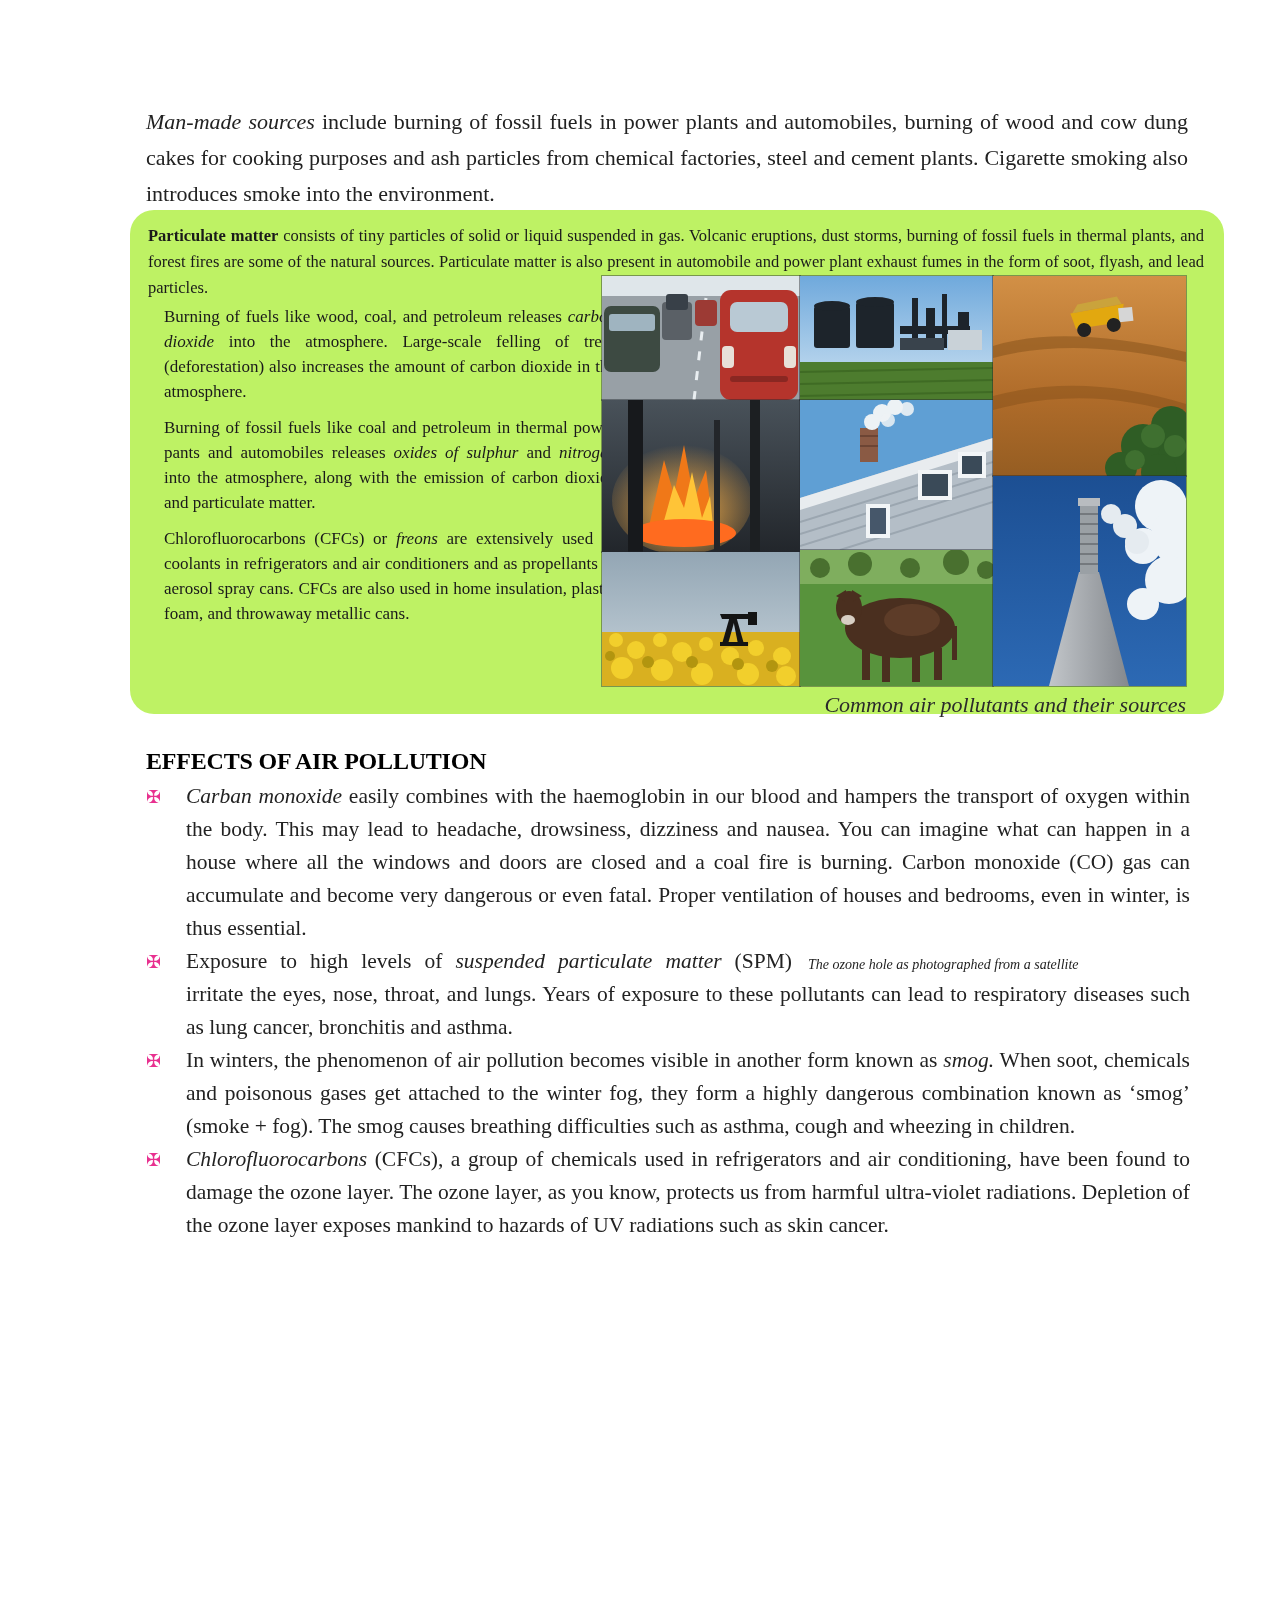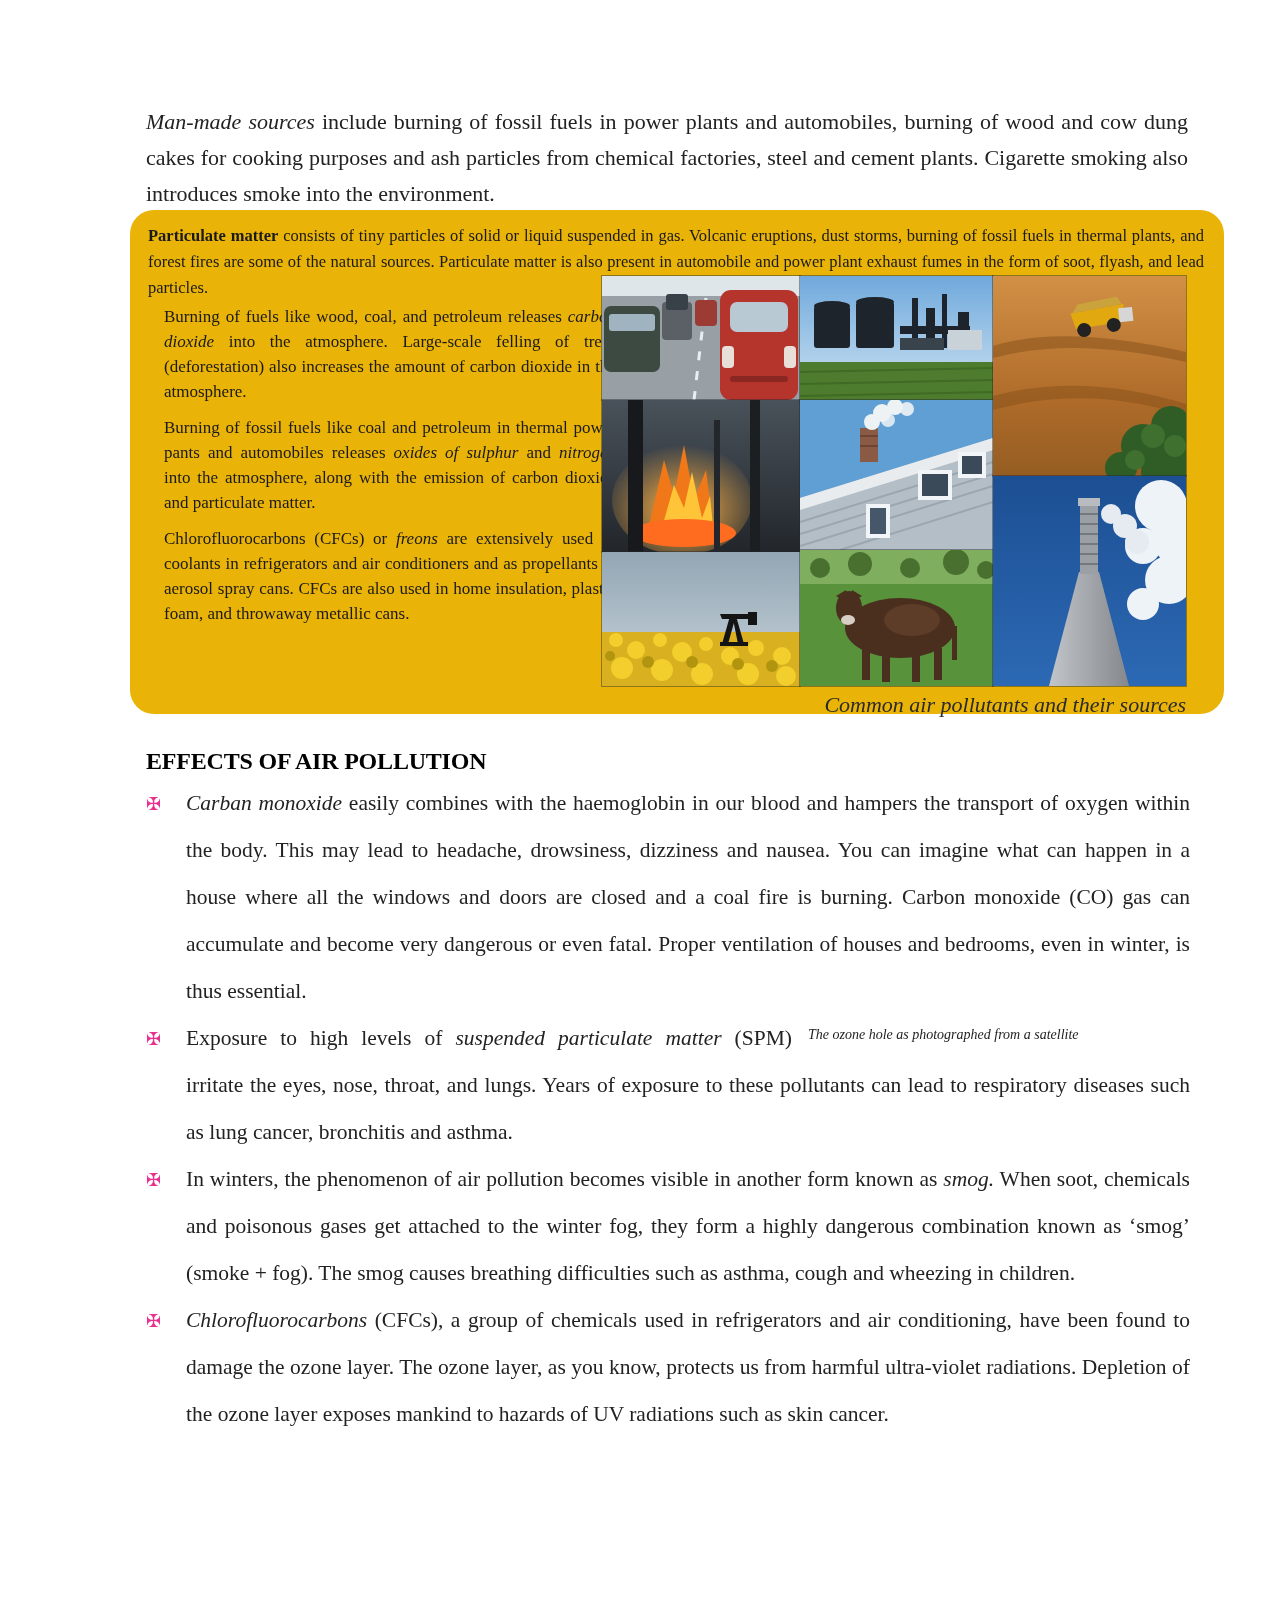--- a/index.html
+++ b/index.html
@@ -7,21 +7,21 @@
   .page { position:relative; width:1278px; height:1444px; background:#fff; overflow:hidden;margin-left:26px; }
 
   .p-top { position:absolute; left:120px; top:104px; width:1042px;
            font-size:22px; line-height:36px; text-align:justify; color:#222; }
 
   .it { font-style:italic; }
   .bd { font-weight:bold; }
 
   
   .info-box { position:absolute; left:104px; top:210px; width:1094px; height:504px;
-              background:#eab308; border-radius:24px; }
+              background:#bef264; border-radius:24px; }
   .box-intro { margin:13px 20px 0 18px; font-size:16.5px; line-height:26px;
                text-align:justify; color:#1a1a1a; }
   .left-col { position:absolute; left:34px; top:94px; width:452px; }
   .left-col p { font-size:17px; line-height:25px; text-align:justify;
                 color:#1a1a1a; margin:0 0 11px 0; }
 
   .collage { position:absolute; left:472px; top:66px; width:584px; }
   .collage-grid { display:flex; background:#39414a; }
   .ccol { display:flex; flex-direction:column; }
   .ccol1 { width:198px; } .ccol2 { width:193px; } .ccol3 { width:193px; }
@@ -29,21 +29,21 @@
   .cell svg { display:block; width:100%; height:100%; }
   .collage-caption { margin-top:6px; text-align:right; font-style:italic;
                      font-size:22px; color:#2a2a2a; }
 
   
   .effects { position:absolute; left:120px; top:748px; width:1044px; }
   .effects h2 { font-size:24px; font-weight:bold; color:#000; letter-spacing:-0.2px;
                 margin:0 0 5px 0; }
   .effects .sec-intro { font-size:21.5px; line-height:33px; text-align:justify; color:#222; }
   .bullets { margin-top:2px; }
-  .bullet { padding-left:40px; text-indent:-40px; font-size:21.5px; line-height:47px;
+  .bullet { padding-left:40px; text-indent:-40px; font-size:21.5px; line-height:33px;
             text-align:justify; color:#222; }
   .cross { display:inline-block; width:40px; text-indent:0;
            font-family:"DejaVu Sans", sans-serif; font-size:18px; color:#e8308f; }
 
   
   .ozone-fig { float:right; width:382px; margin:4px 0 4px 16px; text-indent:0; }
   .globe { position:relative; width:302px; height:302px; border-radius:50%; margin:0 auto;
     background:
       radial-gradient(46% 42% at 50% 58%, #615fa9 0%, #4d55a6 28%, #3e4a9e 46%, #3a55aa 56%, rgba(96,185,220,.85) 63%, rgba(96,185,220,0) 71%),
       radial-gradient(18% 9% at 26% 22%, rgba(226,120,30,.95) 0%, rgba(226,120,30,0) 100%),

